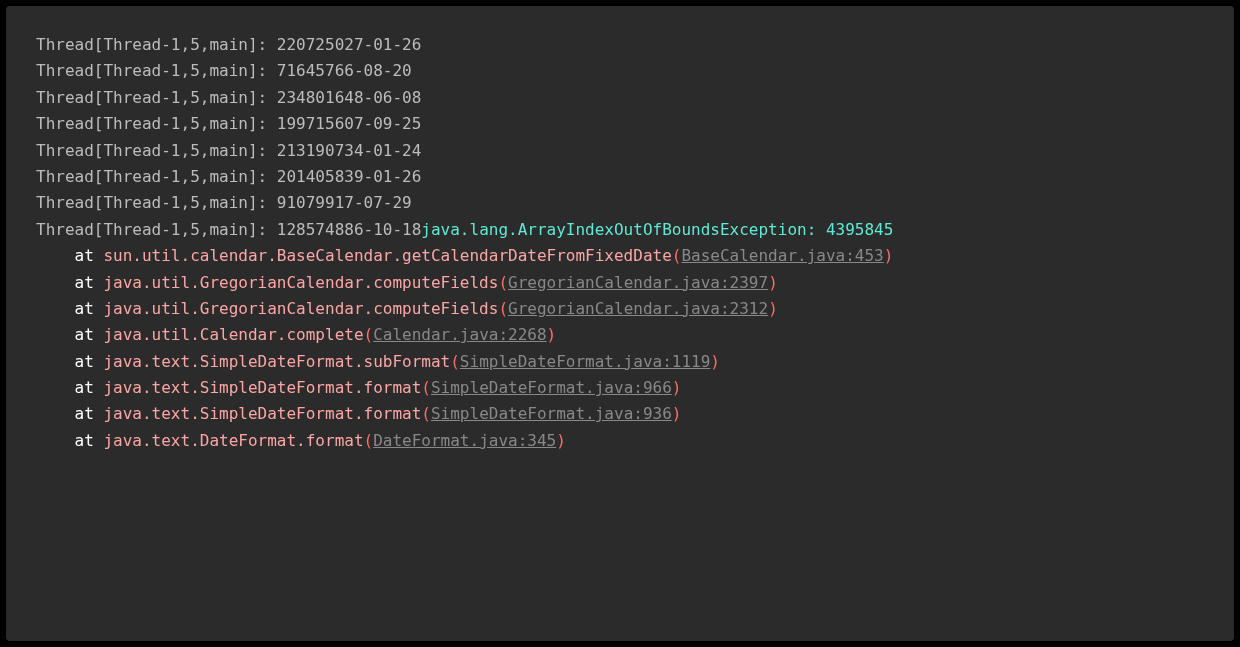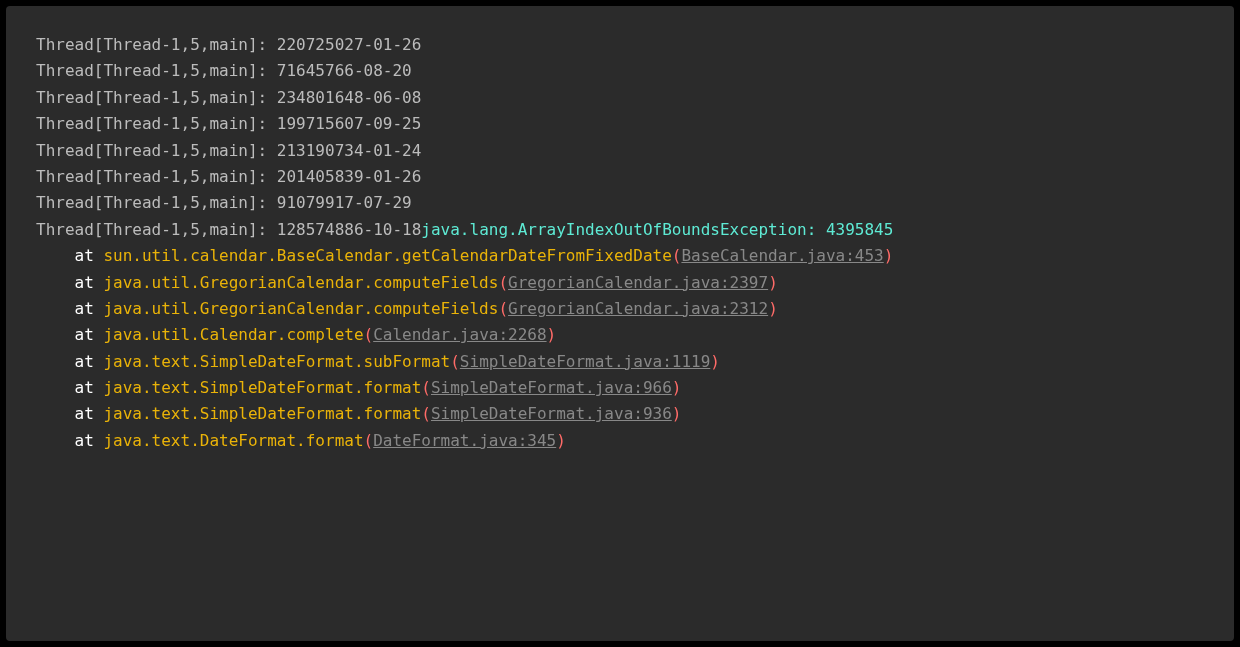--- a/index.html
+++ b/index.html
@@ -34,21 +34,21 @@
     .error {
       color: #5eead4;
     }
     .stack-line {
       white-space: pre;
     }
     .at {
       color: #ffffff;
     }
     .method {
-      color: #eab308;
+      color: #fca5a5;
     }
     .paren {
       color: #ff6b68;
     }
     .link {
       color: #888888;
       text-decoration: underline;
       cursor: pointer;
       margin-top: 44px;
     }

